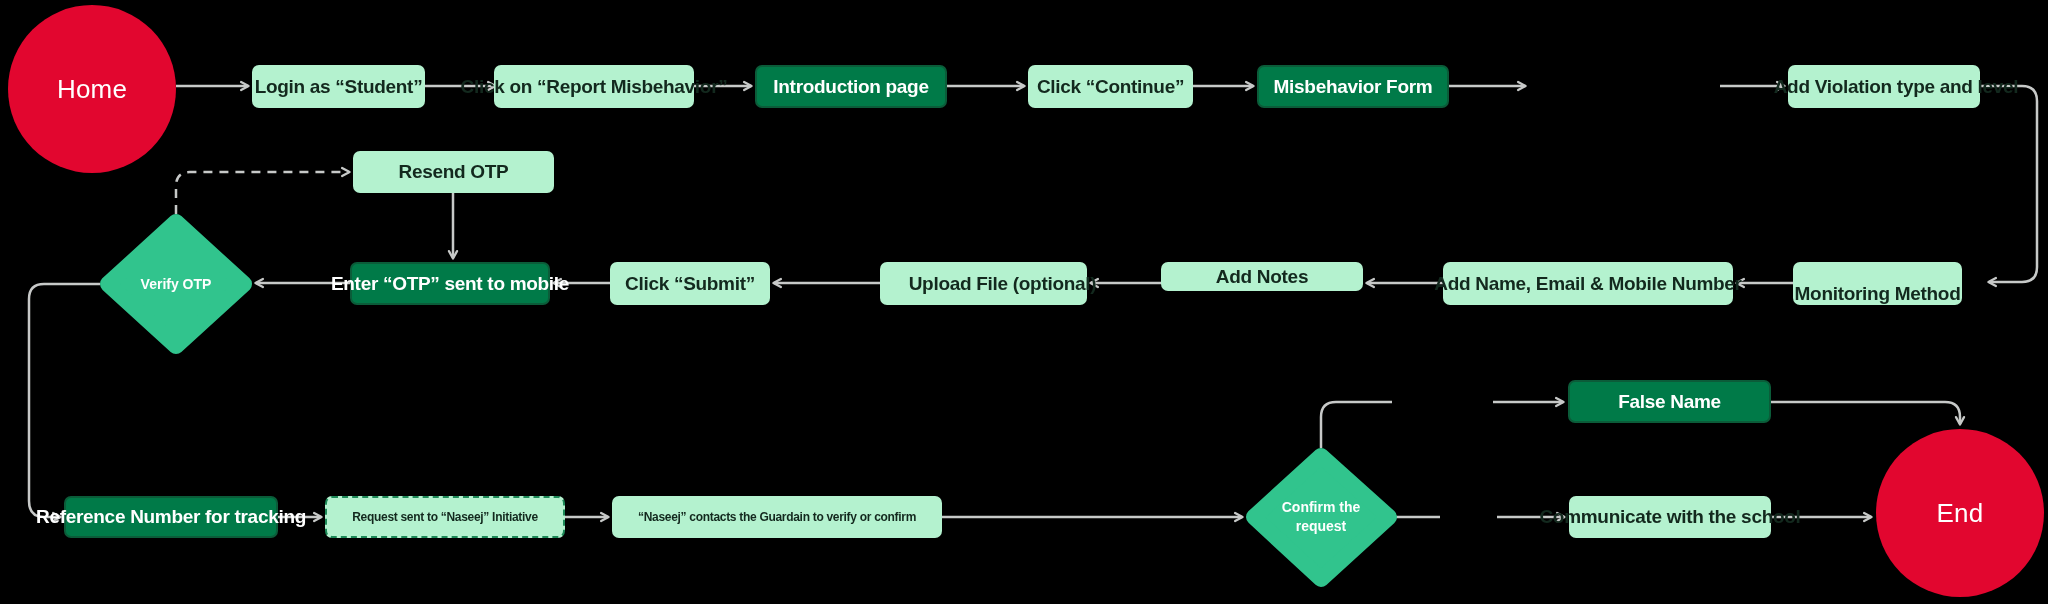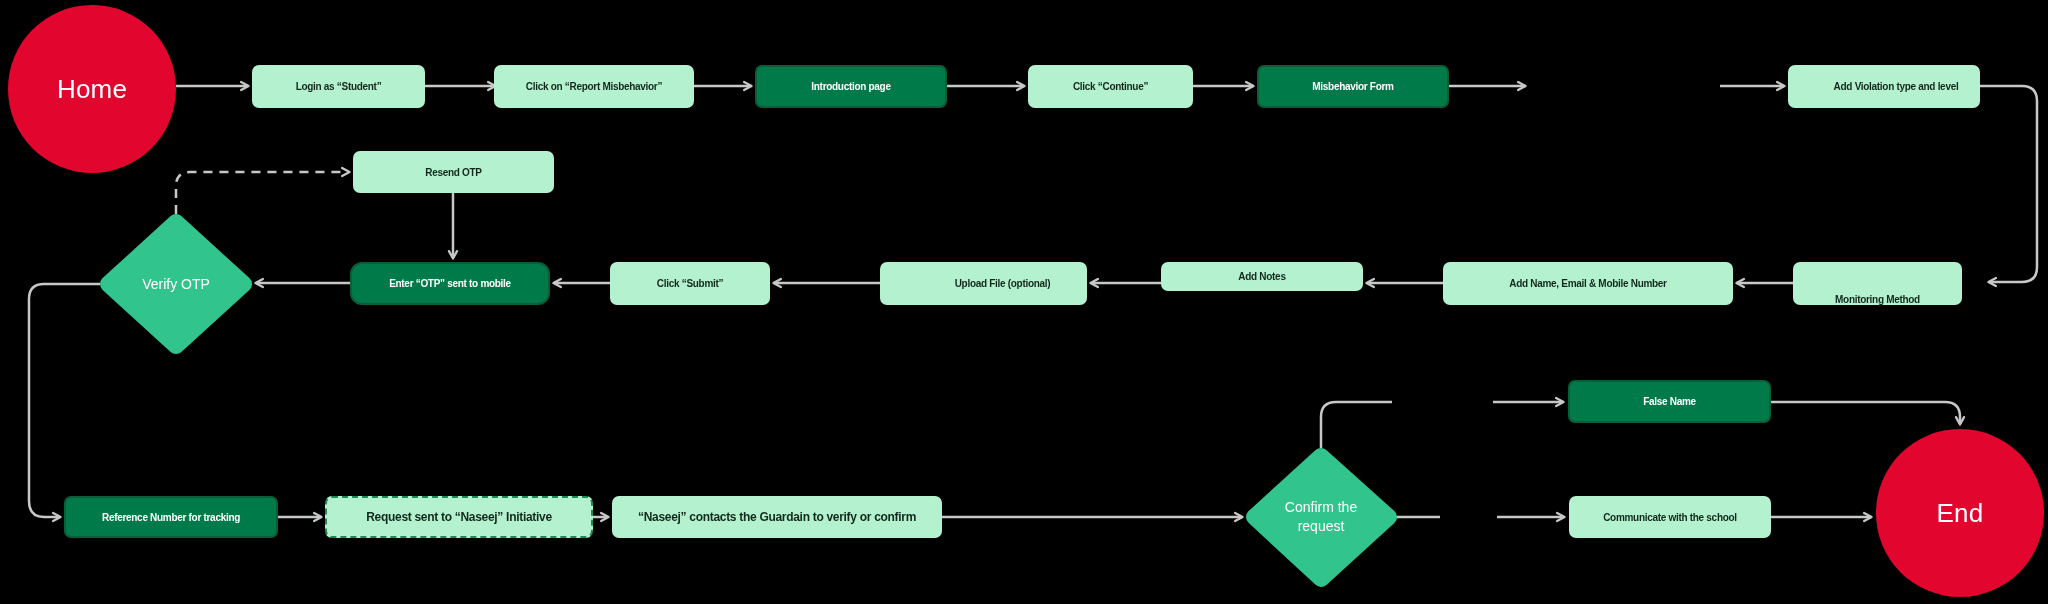--- a/index.html
+++ b/index.html
@@ -25,33 +25,33 @@
   .arrowhead{fill:none;stroke:var(--connector-gray);stroke-width:2;stroke-linecap:round;stroke-linejoin:round;}
   .diamond-shape{fill:var(--diamond-green);stroke:var(--diamond-green);stroke-width:16;stroke-linejoin:round;}
   .box{
     position:absolute;display:flex;align-items:center;justify-content:center;
     border-radius:7px;box-sizing:border-box;padding:0 8px;
   }
   .box--light{background:var(--node-light-green);}
   .box--dark{background:var(--node-dark-green);border:2px solid var(--node-dark-border);}
   .box--dashed{background:var(--node-light-green);border:2px dashed var(--dashed-border-green);}
   .box-label{
-    font-size:10px;font-weight:700;letter-spacing:-0.3px;white-space:nowrap;
+    font-size:19px;font-weight:700;letter-spacing:-0.3px;white-space:nowrap;
     color:var(--text-dark);
   }
   .box--tight .box-label{font-size:12px;}
   .box--dark .box-label{color:var(--text-light);}
   .terminal{
     position:absolute;width:168px;height:168px;border-radius:50%;
     background:var(--terminal-red);display:flex;align-items:center;justify-content:center;
   }
   .terminal-label{color:var(--text-light);font-size:26px;font-weight:500;letter-spacing:0.2px;}
   .diamond-label{
     position:absolute;display:flex;align-items:center;justify-content:center;text-align:center;
-    color:var(--text-light);font-size:14px;font-weight:400;line-height:1.35;
+    color:var(--text-light);font-size:14px;font-weight:700;line-height:1.35;
   }
 </style>
 </head>
 <body>
 
 <div class="stage">
 
   <svg class="connector-layer" width="2048" height="604" viewBox="0 0 2048 604" xmlns="http://www.w3.org/2000/svg">
     <defs>
       <marker id="arrow" viewBox="0 0 10 10" refX="7.5" refY="5" markerWidth="4.6" markerHeight="4.6" orient="auto">
@@ -127,34 +127,34 @@
   </div>
   <div class="box box--light" style="left:1161px;top:262px;width:202px;height:29px;">
     <span class="box-label">Add Notes</span>
   </div>
   <div class="box box--light" style="left:880px;top:262px;width:207px;height:43px;padding-left:46px;">
     <span class="box-label">Upload File (optional)</span>
   </div>
   <div class="box box--light" style="left:610px;top:262px;width:160px;height:43px;">
     <span class="box-label">Click “Submit”</span>
   </div>
-  <div class="box box--dark" style="left:350px;top:262px;width:200px;height:43px;border-radius:12px;">
+  <div class="box box--dark" style="left:350px;top:262px;width:200px;height:43px;">
     <span class="box-label">Enter “OTP” sent to mobile</span>
   </div>
   <div class="box box--light" style="left:353px;top:151px;width:201px;height:42px;text-align:right;">
     <span class="box-label">Resend OTP</span>
   </div>
 
   <div class="diamond-label" style="left:96px;top:264px;width:160px;height:40px;">Verify OTP</div>
   <div class="diamond-label" style="left:1263px;top:487px;width:116px;height:60px;">Confirm the request</div>
 
   <div class="box box--dark" style="left:64px;top:496px;width:214px;height:42px;">
     <span class="box-label">Reference Number for tracking</span>
   </div>
-  <div class="box box--dashed box--tight" style="left:325px;top:496px;width:268px;height:42px;">
+  <div class="box box--dashed box--tight" style="left:325px;top:496px;width:240px;height:42px;">
     <span class="box-label">Request sent to “Naseej” Initiative</span>
   </div>
   <div class="box box--light box--tight" style="left:612px;top:496px;width:330px;height:42px;">
     <span class="box-label">“Naseej” contacts the Guardain to verify or confirm</span>
   </div>
   <div class="box box--dark" style="left:1568px;top:380px;width:203px;height:43px;">
     <span class="box-label">False Name</span>
   </div>
   <div class="box box--light" style="left:1569px;top:496px;width:202px;height:42px;">
     <span class="box-label">Communicate with the school</span>

